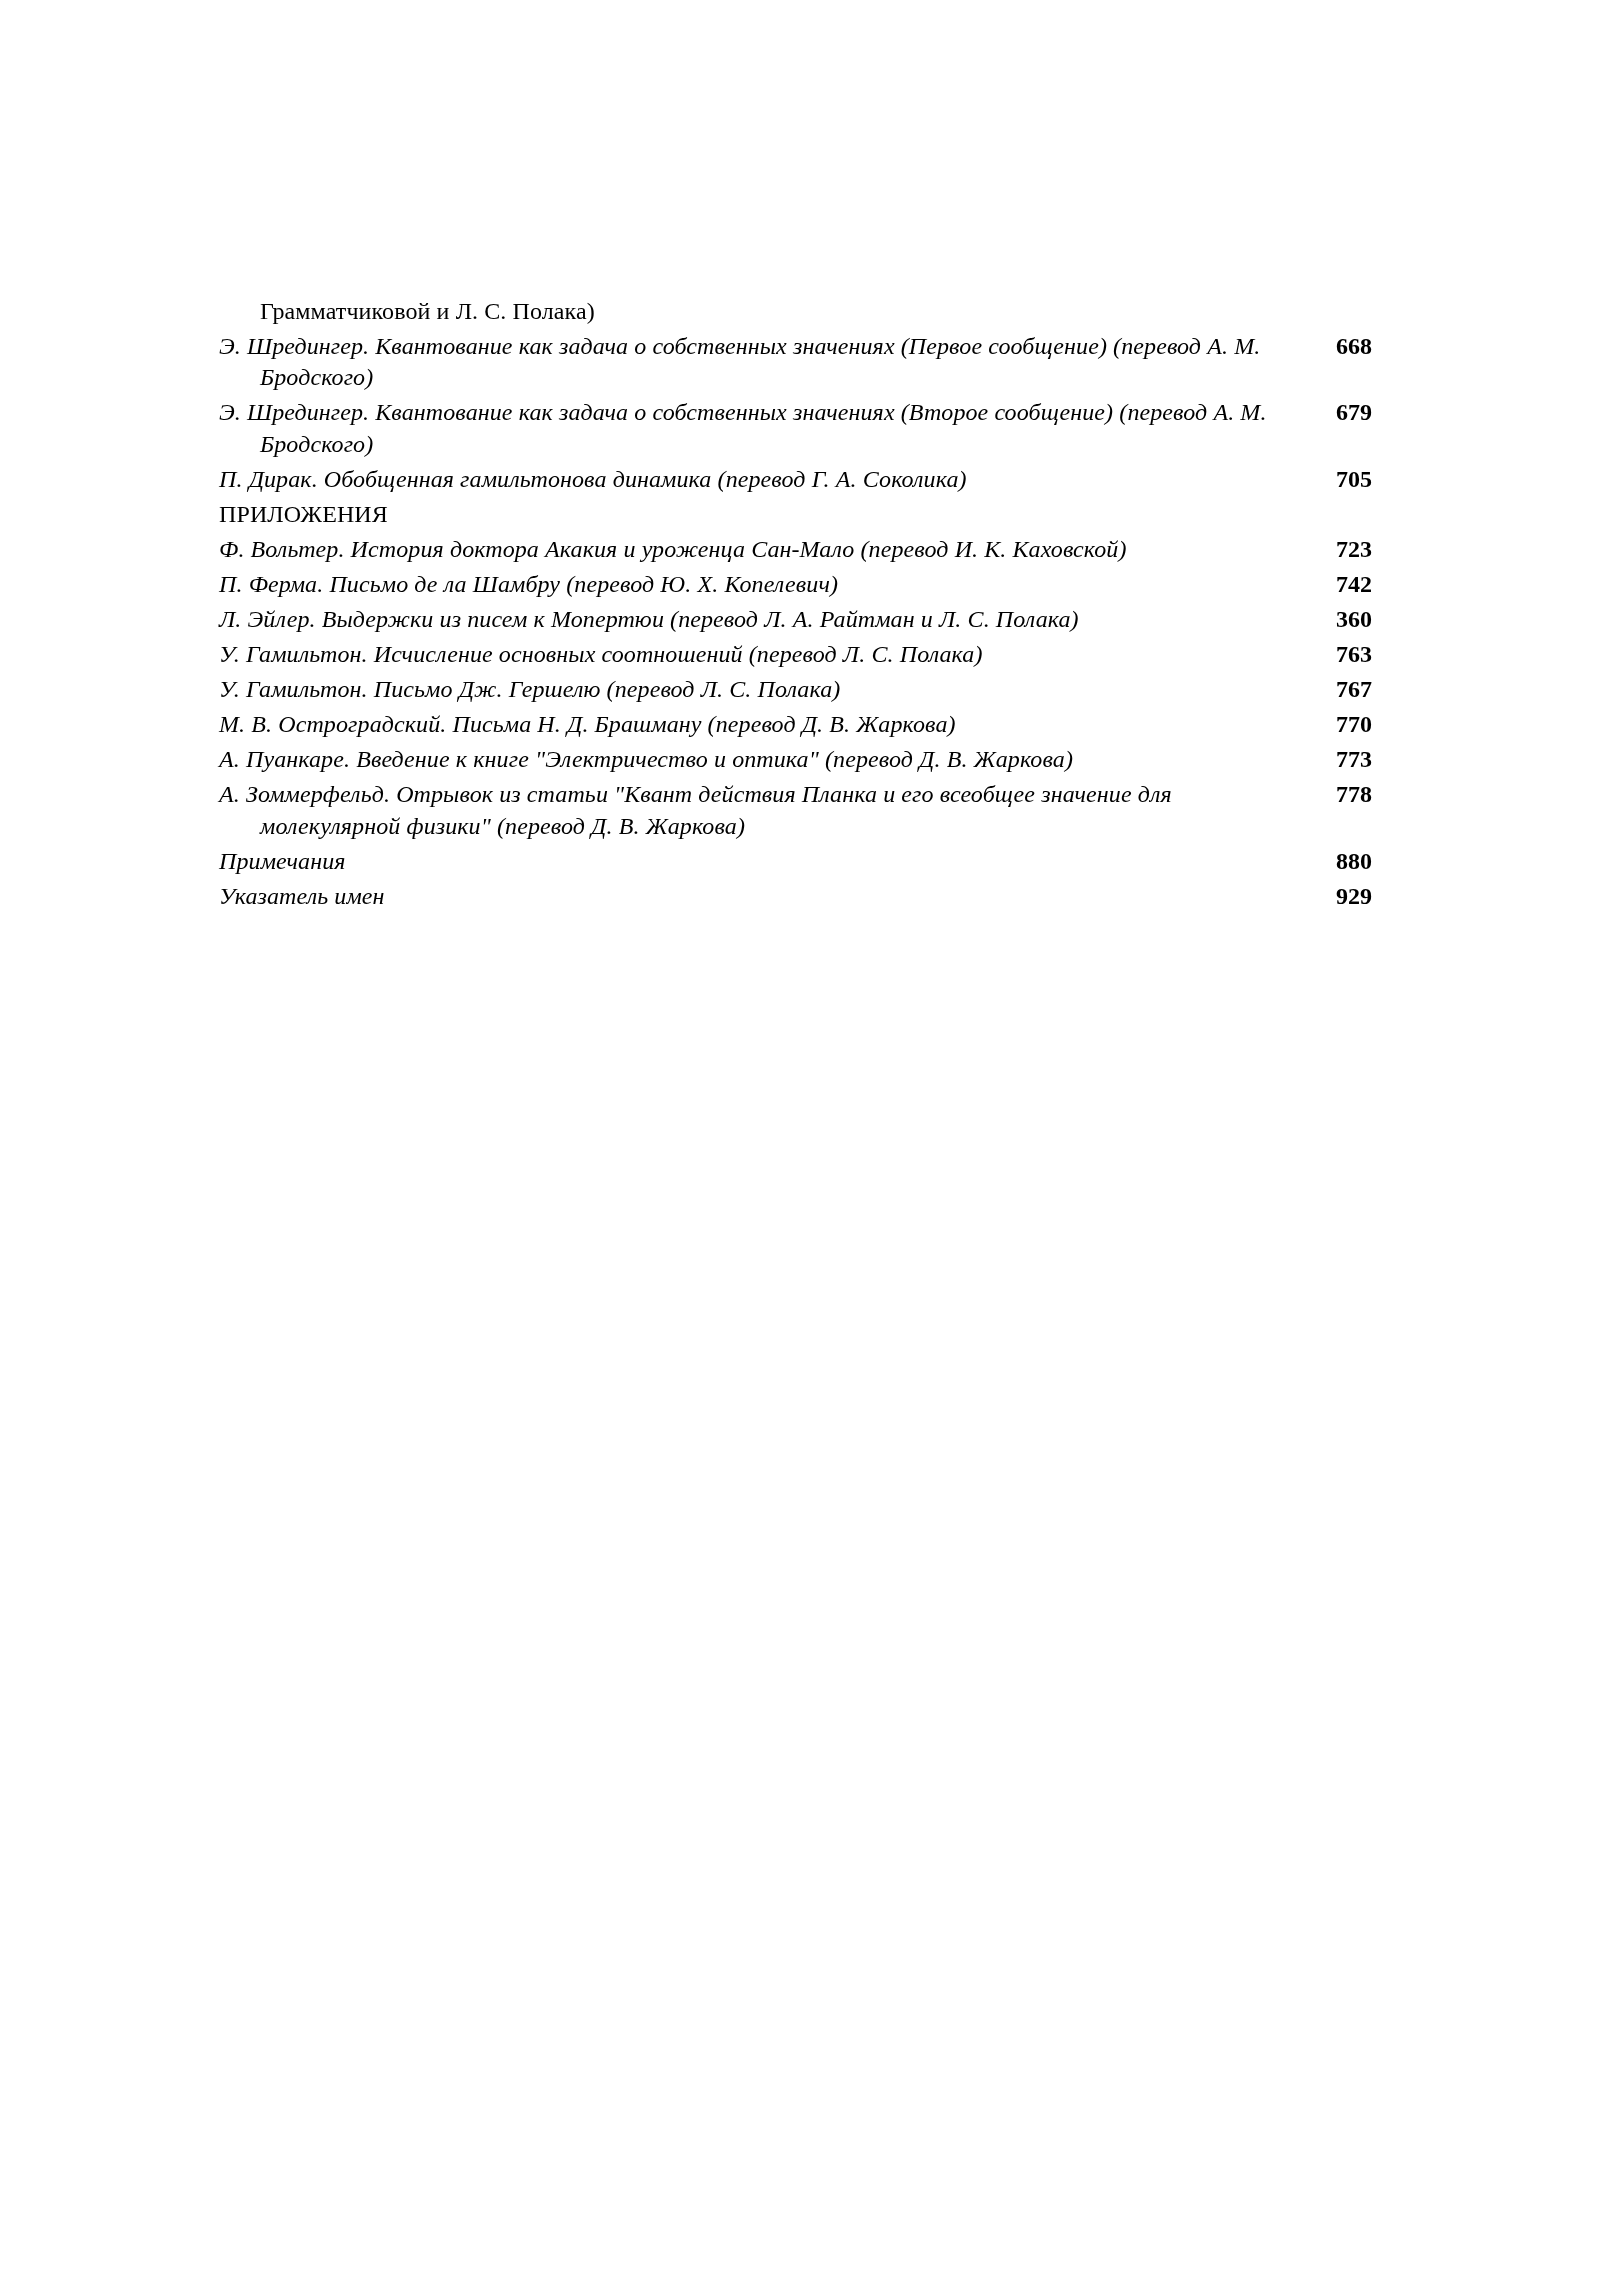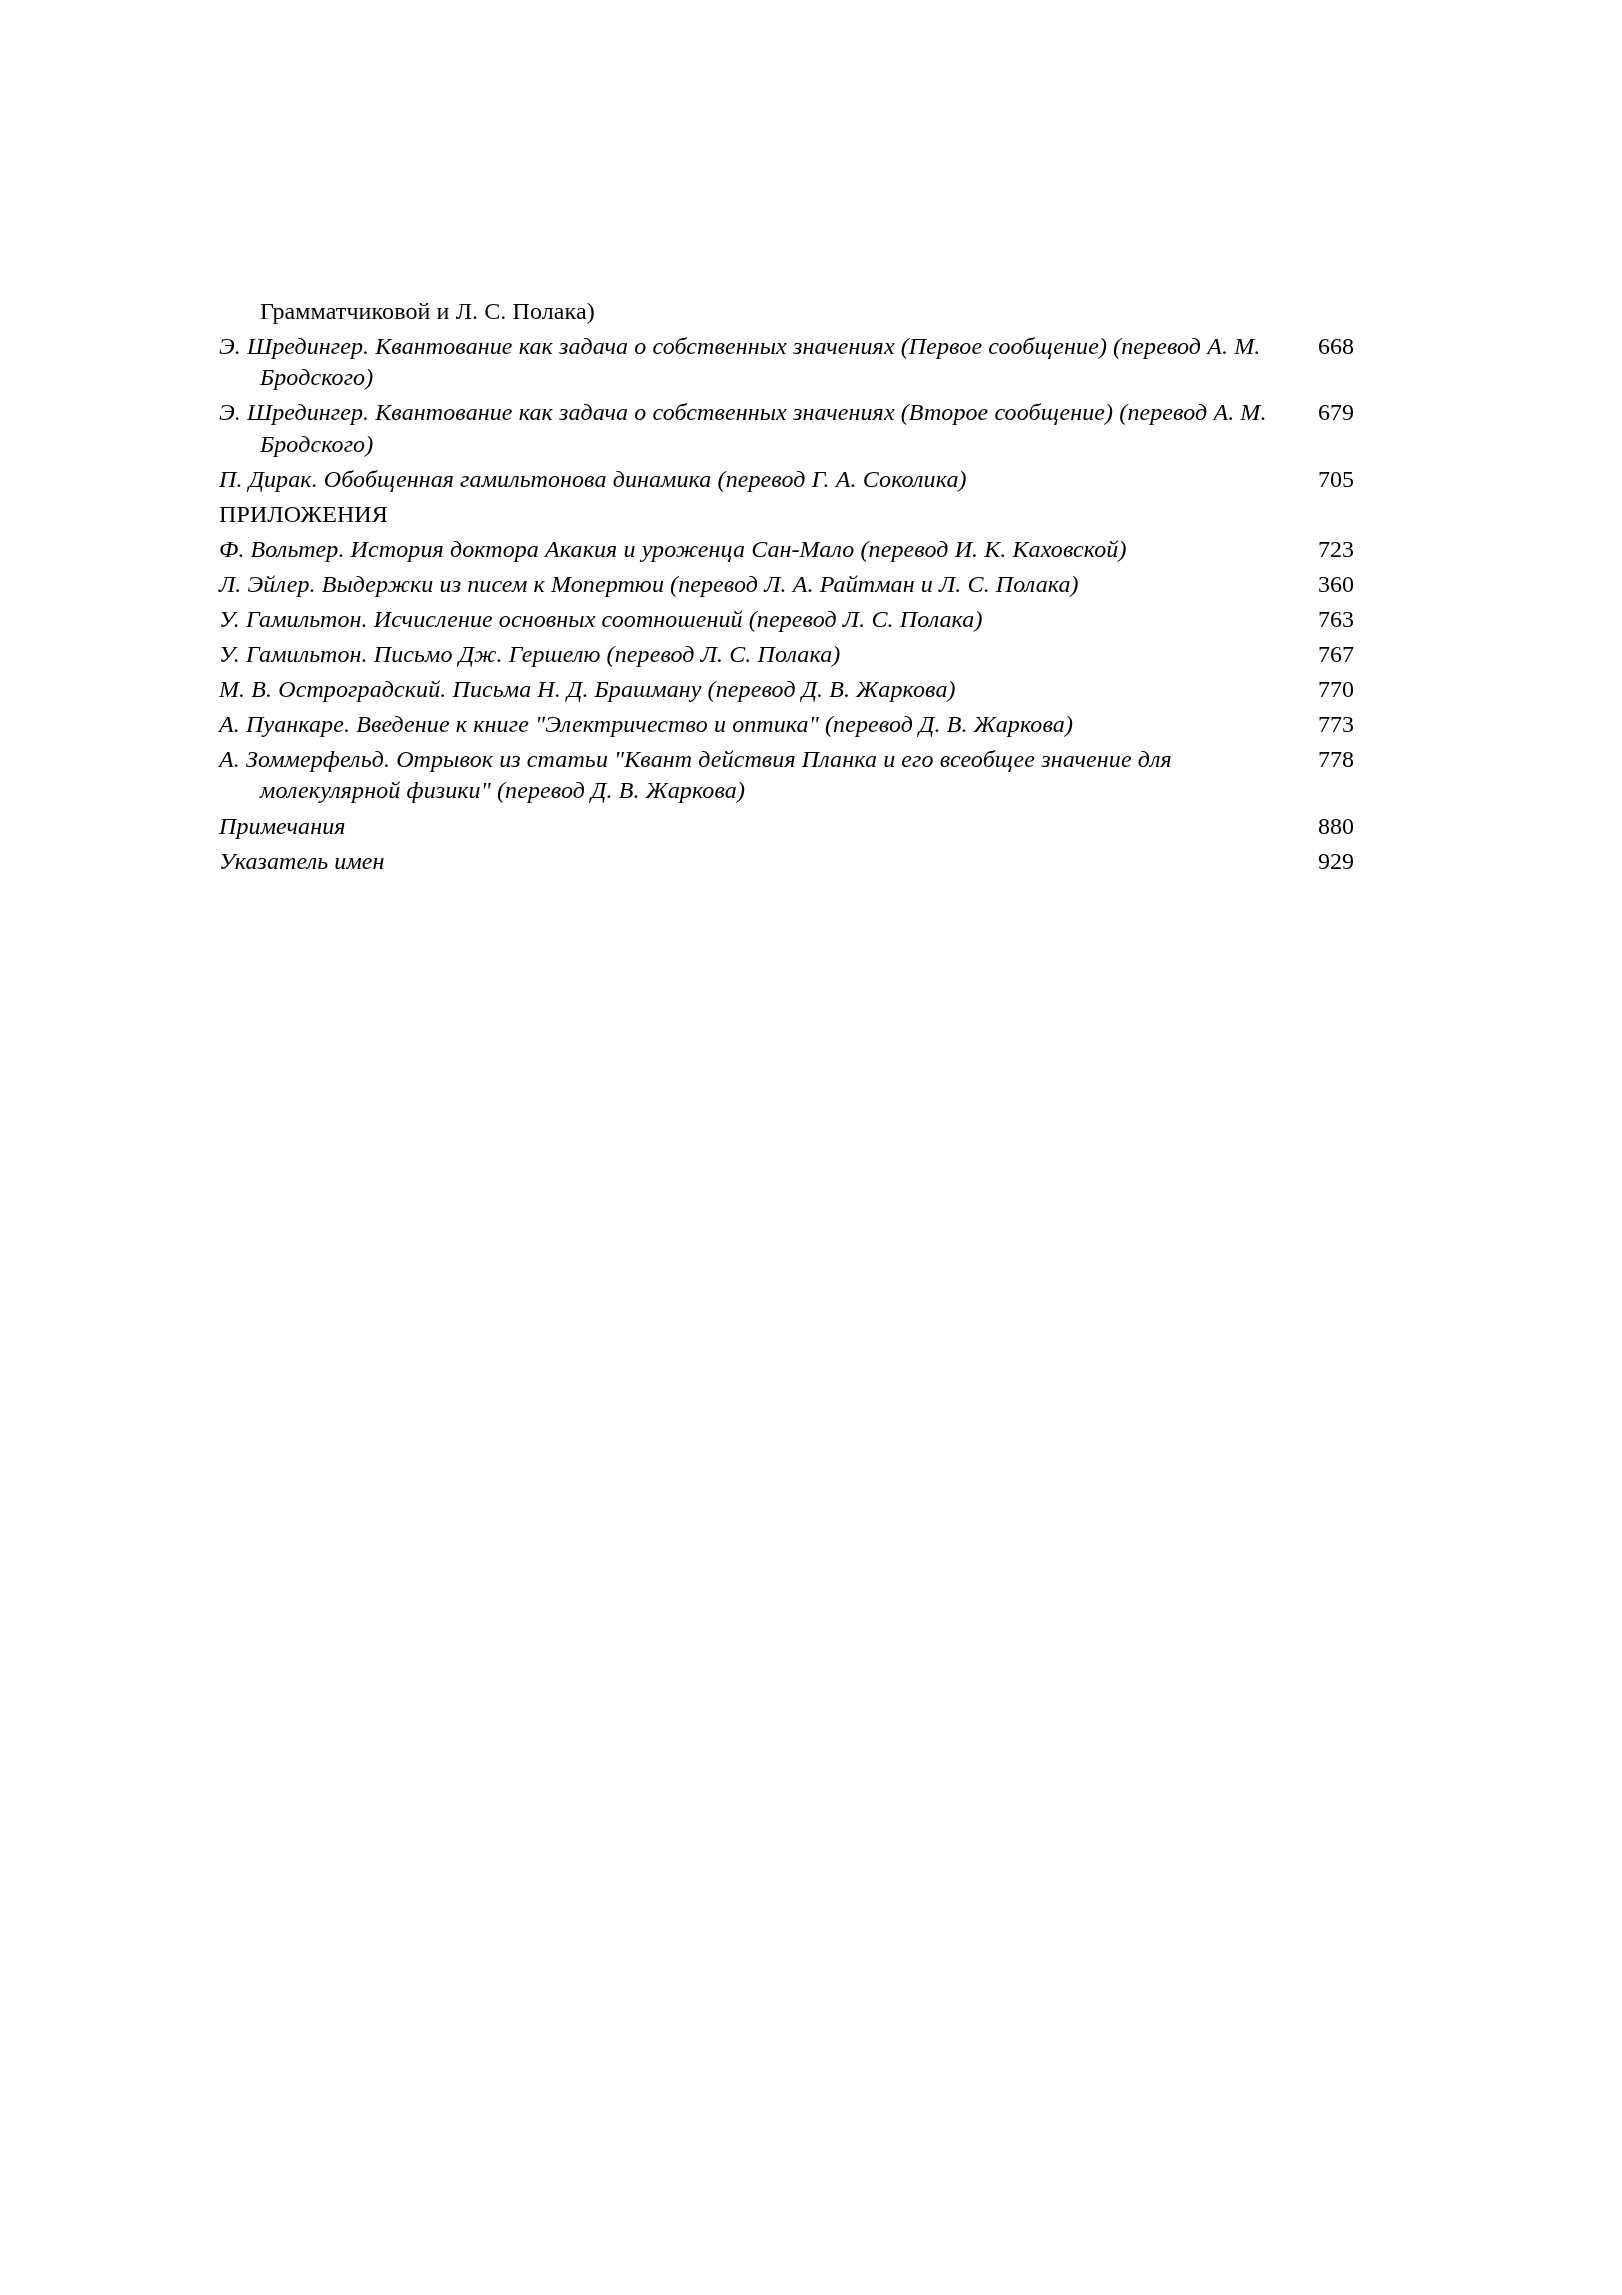--- a/index.html
+++ b/index.html
@@ -45,23 +45,24 @@
   
   .toc-title.hang {
     padding-left: 41px;
     text-indent: -41px;
     font-style: italic;
   }
   .toc-page {
     font-size: 24px;
     line-height: 1.30;
     width: 72px;
-    text-align: left;
+    text-align: center;
     flex: 0 0 72px;
     white-space: nowrap;
+    font-weight: bold;
   }
   .toc-row.no-page .toc-page {
     visibility: hidden;
   }
   .cont-first .toc-title {
     padding-left: 41px;
     text-indent: 0;
   }
   .section-head .toc-title {
     padding-left: 0;
@@ -97,20 +98,24 @@
     <div class="toc-row no-page section-head">
       <div class="toc-title">ПРИЛОЖЕНИЯ</div>
       <div class="toc-page"></div>
     </div>
 
     <div class="toc-row">
       <div class="toc-title hang">Ф. Вольтер. История доктора Акакия и уроженца Сан-Мало (перевод И. К. Каховской)</div>
       <div class="toc-page">723</div>
     </div>
 
+    <div class="toc-row">
+      <div class="toc-title hang">П. Ферма. Письмо де ла Шамбру (перевод Ю. Х. Копелевич)</div>
+      <div class="toc-page">742</div>
+    </div>
 
     <div class="toc-row">
       <div class="toc-title hang">Л. Эйлер. Выдержки из писем к Мопертюи (перевод Л. А. Райтман и Л. С. Полака)</div>
       <div class="toc-page">360</div>
     </div>
 
 
     <div class="toc-row">
       <div class="toc-title hang">У. Гамильтон. Исчисление основных соотношений (перевод Л. С. Полака)</div>
       <div class="toc-page">763</div>

